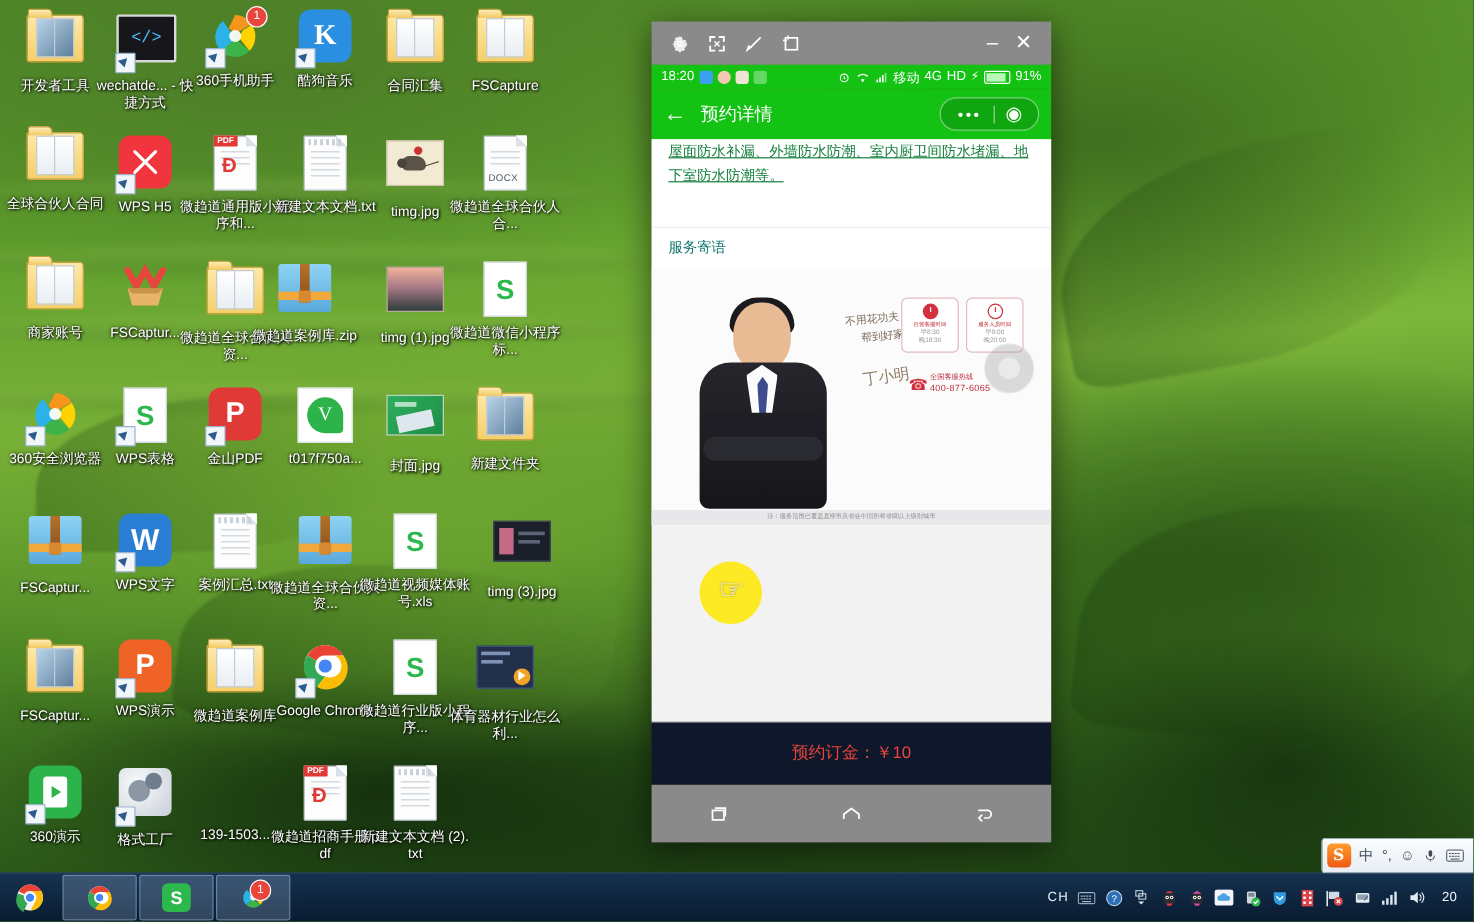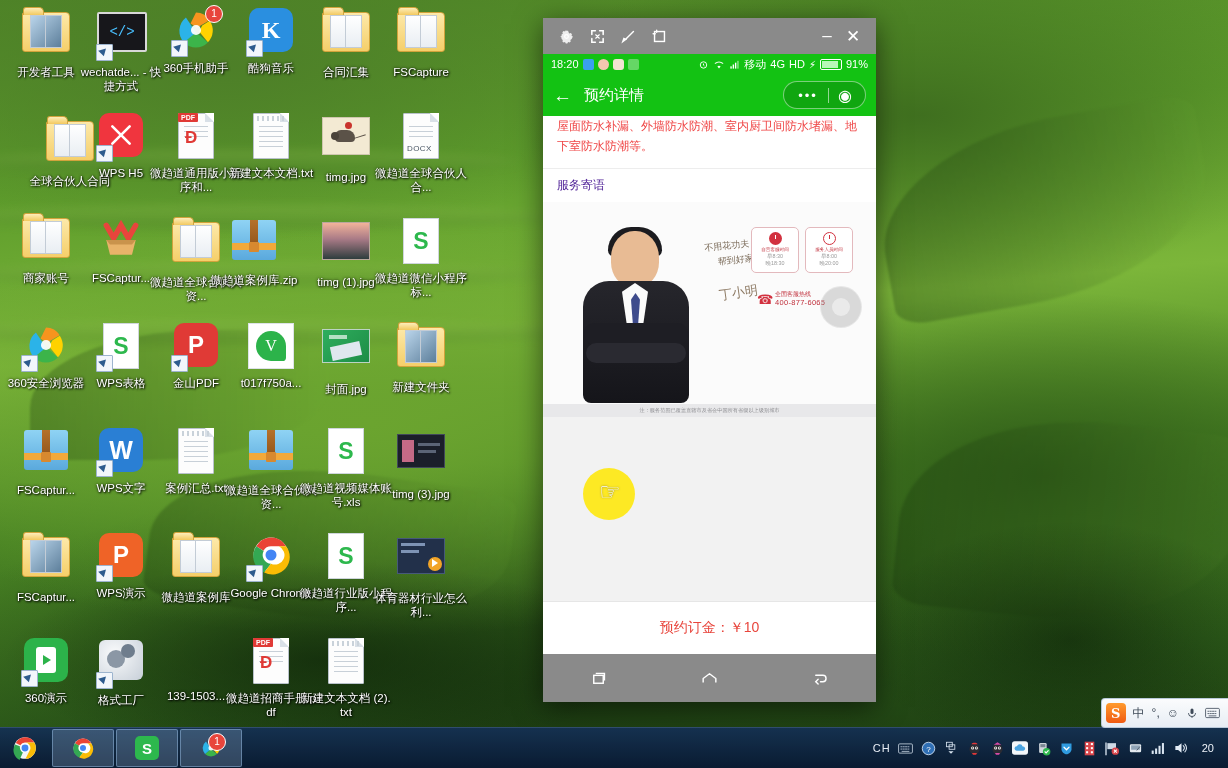--- a/index.html
+++ b/index.html
@@ -88,22 +88,22 @@
   .capsule{margin-left:auto;display:flex;align-items:center;height:26px;
     background:rgba(0,0,0,.14);border:1px solid rgba(255,255,255,.45);border-radius:14px;padding:0 4px;}
   .capsule .dots{width:40px;text-align:center;color:#fff;font-size:13px;letter-spacing:2px;}
   .capsule .sep{width:1px;height:15px;background:rgba(255,255,255,.55);}
   .capsule .tgt{width:32px;text-align:center;}
 
   #phone-body{position:relative;height:calc(683px - 36px - 20px - 42px - 52px - 48px);
     background:#f2f2f2;overflow:hidden;}
   .card{background:#fff;}
   .sec-title{color:#38b449;font-size:14px;padding:12px 14px 10px;}
-  .desc{color:#ef4444;font-size:12px;line-height:20px;padding:0 14px 12px;}
-  .sub-h{color:#4c1d95;font-size:12px;padding:8px 14px;border-top:1px solid #ededed;}
+  .desc{color:#15803d;font-size:12px;line-height:20px;padding:0 14px 12px;text-decoration:underline;}
+  .sub-h{color:#0f766e;font-size:12px;padding:8px 14px;border-top:1px solid #ededed;margin-top:21px;}
   .float-btn{position:absolute;right:14px;top:170px;width:40px;height:40px;border-radius:50%;
     background:rgba(150,150,150,.33);border:1px solid rgba(255,255,255,.35);}
   .float-btn:after{content:"";position:absolute;left:11px;top:11px;width:18px;height:18px;
     border-radius:50%;background:rgba(255,255,255,.45);}
 
   
   .promo{position:relative;height:215px;background:#fbfbfb;overflow:hidden;}
   .promo .man{position:absolute;left:38px;bottom:16px;width:110px;height:170px;}
   .promo .head{position:absolute;left:30px;top:0;width:48px;height:56px;border-radius:48% 48% 44% 44%;
     background:#e8bb94;}
@@ -133,21 +133,21 @@
   .hotline .txt1{font-size:6px;color:#c0303c;line-height:8px;}
   .hotline .txt2{font-size:7.5px;color:#c0303c;line-height:9px;letter-spacing:.3px;}
   .promo .foot{position:absolute;left:0;right:0;bottom:0;height:13px;background:#e8e8ea;
     font-size:5.2px;color:#8e8e92;text-align:center;line-height:13px;}
 
   .tips{background:#fff;margin-top:8px;}
   .tips .h{font-size:12.5px;color:#444;padding:10px 14px 8px;border-bottom:1px solid #f0f0f0;}
   .tips ul{margin:0;padding:8px 16px 10px 30px;}
   .tips li{font-size:10.5px;color:#666;line-height:19px;margin-bottom:4px;}
 
-  #phone-actionbar{height:52px;display:flex;background:#ffffff;border-top:1px solid #e6e6e6;}
+  #phone-actionbar{height:52px;display:flex;background:#0f172a;border-top:1px solid #e6e6e6;}
   #phone-actionbar .price{flex:1;display:flex;align-items:center;justify-content:center;
     color:#e8453c;font-size:14px;}
   #phone-actionbar .cta{width:165px;background:#17bb17;color:#fff;font-size:16px;
     display:flex;align-items:center;justify-content:center;cursor:pointer;}
   #phone-navbar{height:48px;background:#8a8a8a;display:flex;align-items:center;
     justify-content:space-around;}
   .nav-b{width:44px;height:30px;display:flex;align-items:center;justify-content:center;cursor:pointer;}
 
   
   #cursor{position:absolute;left:583px;top:468px;width:52px;height:52px;z-index:30;pointer-events:none;}
@@ -241,21 +241,21 @@
       <div class="lbl">合同汇集</div>
     </div>
     <div class="dicon" style="left: 375px; top: 6px;">
       <div class="glyph">
         <div class="ic-folder">
           <div class="paper"></div>
         </div>
       </div>
       <div class="lbl">FSCapture</div>
     </div>
-    <div class="dicon" style="left: 0px; top: 115px; margin-left: 24px;">
+    <div class="dicon" style="left: 0px; top: 104px;">
       <div class="glyph">
         <div class="ic-folder">
           <div class="paper"></div>
         </div>
       </div>
       <div class="lbl">全球合伙人合同</div>
     </div>
     <div class="dicon" style="left: 75px; top: 111px;">
       <div class="glyph">
         <div class="ic-sq" style="background:#f0353e;">
@@ -461,21 +461,21 @@
         </div>
       </div>
       <div class="lbl">微趋道全球合伙人资...</div>
     </div>
     <div class="dicon" style="left: 300px; top: 426px;">
       <div class="glyph">
         <div style="width:34px;height:44px;margin:2px auto 0;background:#fff;border:1px solid #cfd6dc;display:flex;align-items:center;justify-content:center;color:#2db84d;font-size:23px;font-weight:bold;">S</div>
       </div>
       <div class="lbl">微趋道视频媒体账号.xls</div>
     </div>
-    <div class="dicon" style="left: 375px; top: 426px;">
+    <div class="dicon" style="left: 389px; top: 426px;">
       <div class="glyph">
         <div style="width:46px;height:32px;margin:8px auto 0;background:#1b1f2a;border:1px solid #40485a;position:relative;overflow:hidden">
           <div style="position:absolute;left:4px;top:5px;width:12px;height:22px;background:#c46a86"></div>
           <div style="position:absolute;left:20px;top:8px;width:22px;height:3px;background:#5b6476"></div>
           <div style="position:absolute;left:20px;top:15px;width:18px;height:3px;background:#5b6476"></div>
         </div>
       </div>
       <div class="lbl">timg (3).jpg</div>
     </div>
     <div class="dicon" style="left: 0px; top: 531px;">

